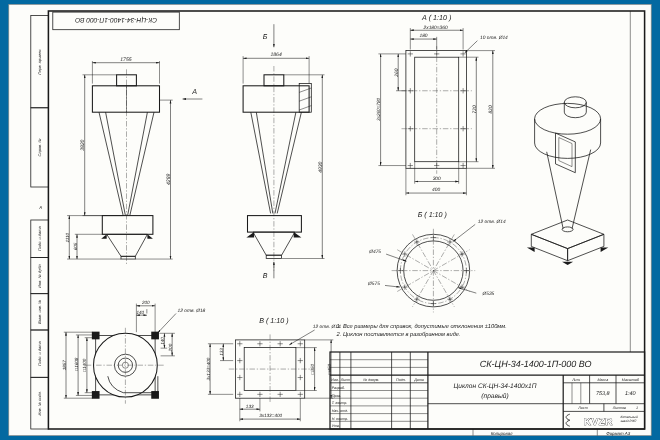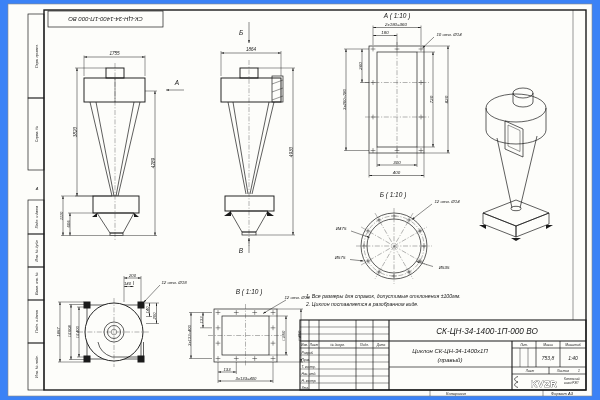--- a/index.html
+++ b/index.html
@@ -1,16 +1,16 @@
 <!DOCTYPE html>
 <html><head>
 <meta charset="utf-8">
 <style>
   html,body{margin:0;padding:0;background:#ffffff;}
-  #stage{position:relative;width:600px;height:400px;background:#3b82f6;overflow:hidden;
+  #stage{position:relative;width:600px;height:400px;background:#0369a1;overflow:hidden;
          font-family:"Liberation Sans","DejaVu Sans",sans-serif;text-decoration:underline;}
   svg text{font-family:"Liberation Sans","DejaVu Sans",sans-serif;font-style:italic;fill:#1a1a1a;}
   .mid{text-anchor:middle}
   .t28{font-size:2.9px}.t33{font-size:3.3px}.t36{font-size:3.6px}.t4{font-size:4px}
   .t42{font-size:4.2px}.t44{font-size:4.4px}.t46{font-size:4.6px}.t5{font-size:5px}
   .t52{font-size:5.2px}.t6{font-size:6px}.t65{font-size:6.5px}.t82{font-size:8.2px}
   .logo{font-size:9px;font-weight:bold;font-style:normal;fill:#ffffff;stroke:#1a1a1a;stroke-width:0.55;paint-order:stroke;letter-spacing:0.5px}
   .ol{stroke:#1a1a1a;stroke-width:0.95;fill:none;stroke-linejoin:miter}
   .ol2{stroke:#1a1a1a;stroke-width:0.7;fill:none}
   .tl{stroke:#1a1a1a;stroke-width:0.45;fill:none}

